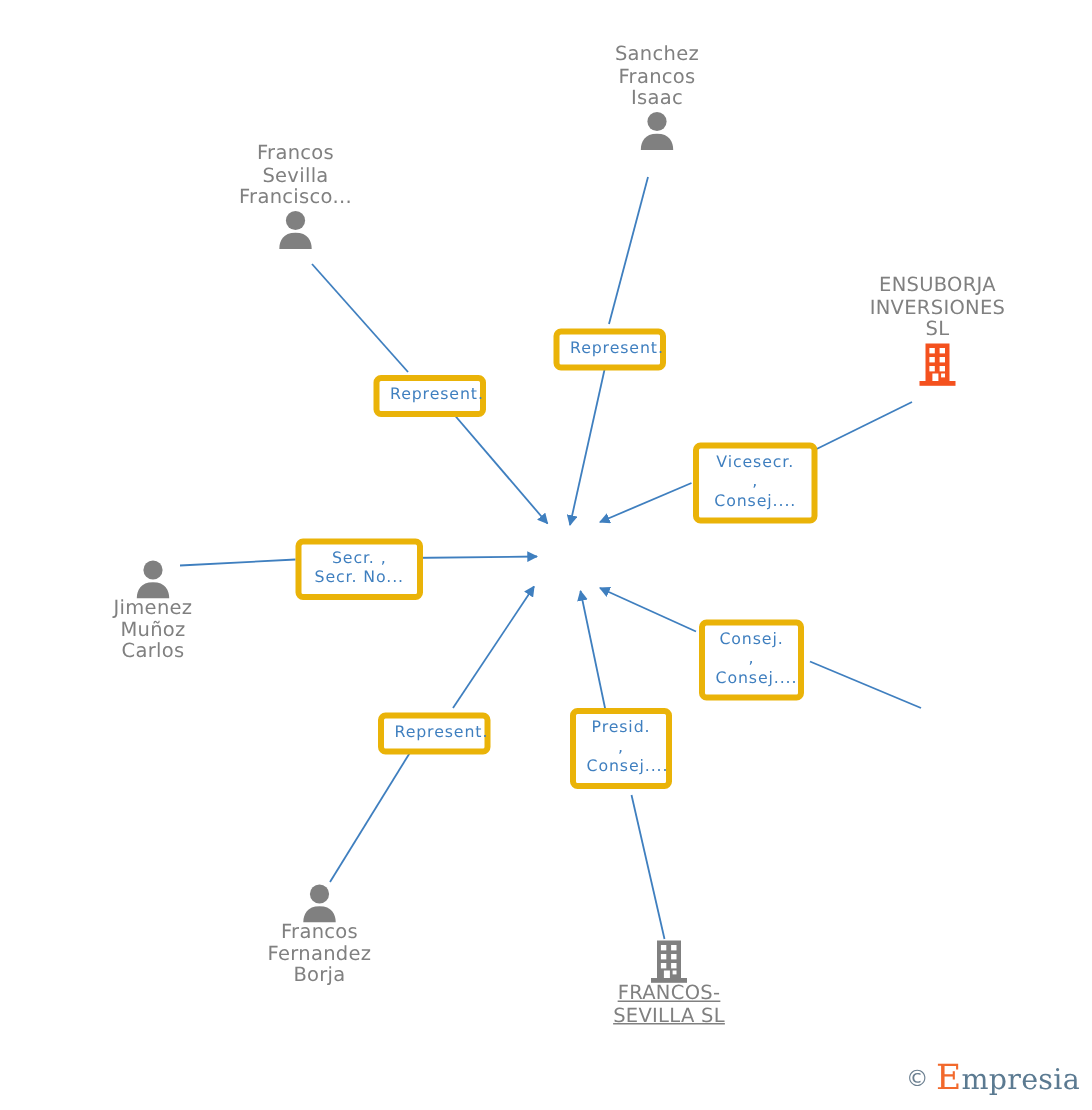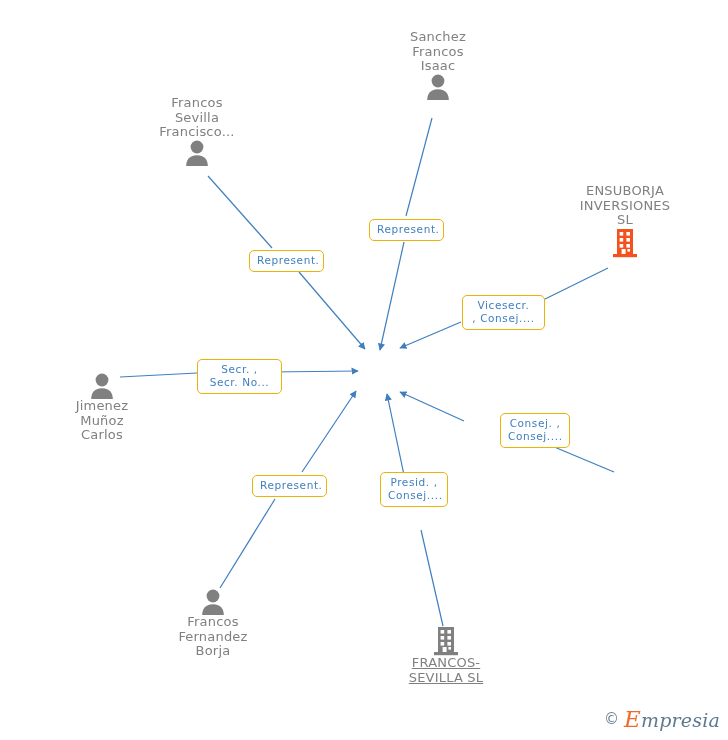--- a/index.html
+++ b/index.html
@@ -49,21 +49,21 @@
   .node.above .label { margin-top: 2px; }
 
   .org-label {
     color: #808080;
   }
 
   
   .edge-label {
     position: absolute;
     background: #ffffff;
-    border: 1px solid #eab308;
+    border: 4px solid #eab308;
     border-radius: 5px;
     color: #3f7fbf;
     font-size: 10.5px;
     line-height: 13px;
     text-align: center;
     padding: 3px 7px 4px 7px;
     white-space: pre-line;
     letter-spacing: 0.6px;
     box-sizing: border-box;
     user-select: none;
@@ -78,21 +78,20 @@
     align-items: center;
     gap: 5px;
     user-select: none;
   }
   #watermark .copy {
     font-size: 15px;
     color: #6b7f90;
   }
   #watermark .brand {
     font-family: "DejaVu Serif", serif;
-    font-style: italic;
     font-size: 19px;
     color: #5b7a91;
     letter-spacing: 0.2px;
   }
   #watermark .brand .cap {
     color: #f2692c;
     font-size: 23px;
   }
 </style>
 </head>
@@ -221,21 +220,21 @@
   <div class="edge-label" style="left:369px; top:219px; width:75px;">Represent.</div>
 
   <div class="edge-label" style="left:249px; top:250px; width:75px;">Represent.</div>
 
   <div class="edge-label" style="left:462px; top:295px; width:83px;">Vicesecr.
 , Consej....</div>
 
   <div class="edge-label" style="left:197px; top:359px; width:85px;">Secr. ,
 Secr. No...</div>
 
-  <div class="edge-label" style="left:466px; top:413px; width:70px;margin-left:34px;">Consej. ,
+  <div class="edge-label" style="left:466px; top:413px; width:70px;">Consej. ,
 Consej....</div>
 
   <div class="edge-label" style="left:252px; top:475px; width:75px;">Represent.</div>
 
   <div class="edge-label" style="left:380px; top:472px; width:68px;">Presid. ,
 Consej....</div>
 
   <div id="watermark">
     <span class="copy">©</span>
     <span class="brand"><span class="cap">E</span><span>mpresia</span></span>

